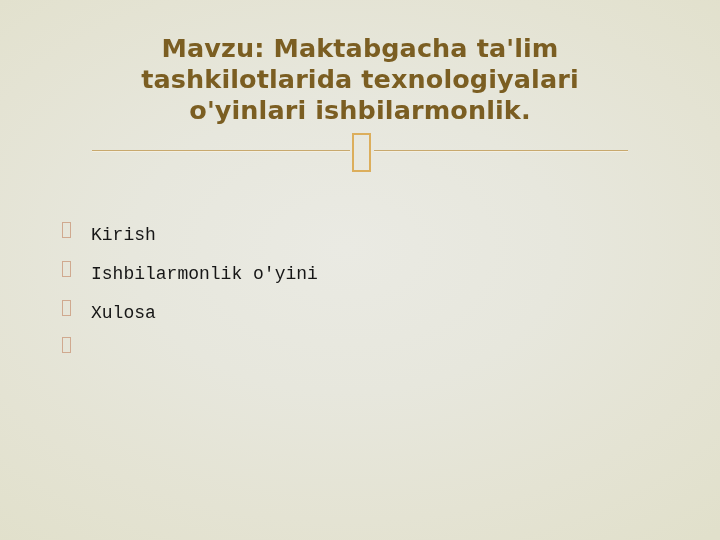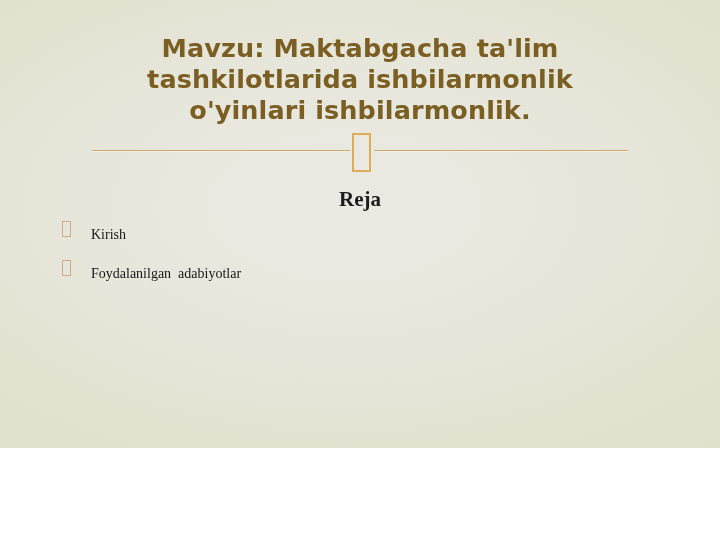--- a/index.html
+++ b/index.html
@@ -9,21 +9,21 @@
   body {
     width: 720px;
     height: 540px;
     overflow: hidden;
     font-family: "Liberation Sans", sans-serif;
   }
 
   #slide {
     position: relative;
     width: 720px;
-    height: 448px;
+    height: 540px;
     background-color: #e4e3d2;
     background-image:
       radial-gradient(ellipse 78% 70% at 48% 46%, #eaeae3 0%, #e7e7dd 38%, #e4e3d3 72%, #e1e0cb 100%);
     overflow: hidden;
   }
 
   
   .title-block {
     position: absolute;
     left: 60px;
@@ -102,56 +102,62 @@
     height: 16px;
     margin-right: 20px;
     margin-left: 4px;
     border: 1px solid #d0a98f;
     box-sizing: border-box;
     position: relative;
     top: -2px;
     background: transparent;
   }
   .item-text {
-    font-family: Liberation Serif, serif;
-    font-size: 14px;
+    font-family: Liberation Mono, monospace;
+    font-size: 18px;
     line-height: 26px;
     color: #161616;
     white-space: pre;
   }
 </style>
 </head>
 <body>
 
 <div id="slide">
 
   <div class="title-block">
     <div class="title-line">Mavzu: Maktabgacha ta'lim</div>
-    <div class="title-line">tashkilotlarida ishbilarmonlik</div>
+    <div class="title-line">tashkilotlarida texnologiyalari</div>
     <div class="title-line">o'yinlari ishbilarmonlik.</div>
   </div>
 
   <div class="divider">
     <div class="divider-line left"></div>
     <div class="divider-line right"></div>
     <div class="divider-box"></div>
   </div>
 
-  <div class="reja">Reja</div>
 
   <div class="list">
 
     <div class="list-item">
       <span class="bullet"></span>
       <span class="item-text">Kirish</span>
     </div>
 
 
-
+    <div class="list-item">
+      <span class="bullet"></span>
+      <span class="item-text">Ishbilarmonlik o'yini</span>
+    </div>
 
     <div class="list-item">
       <span class="bullet"></span>
-      <span class="item-text">Foydalanilgan  adabiyotlar</span>
+      <span class="item-text">Xulosa</span>
+    </div>
+
+    <div class="list-item">
+      <span class="bullet"></span>
     </div>
 
   </div>
 
 </div>
 
 </body></html>

